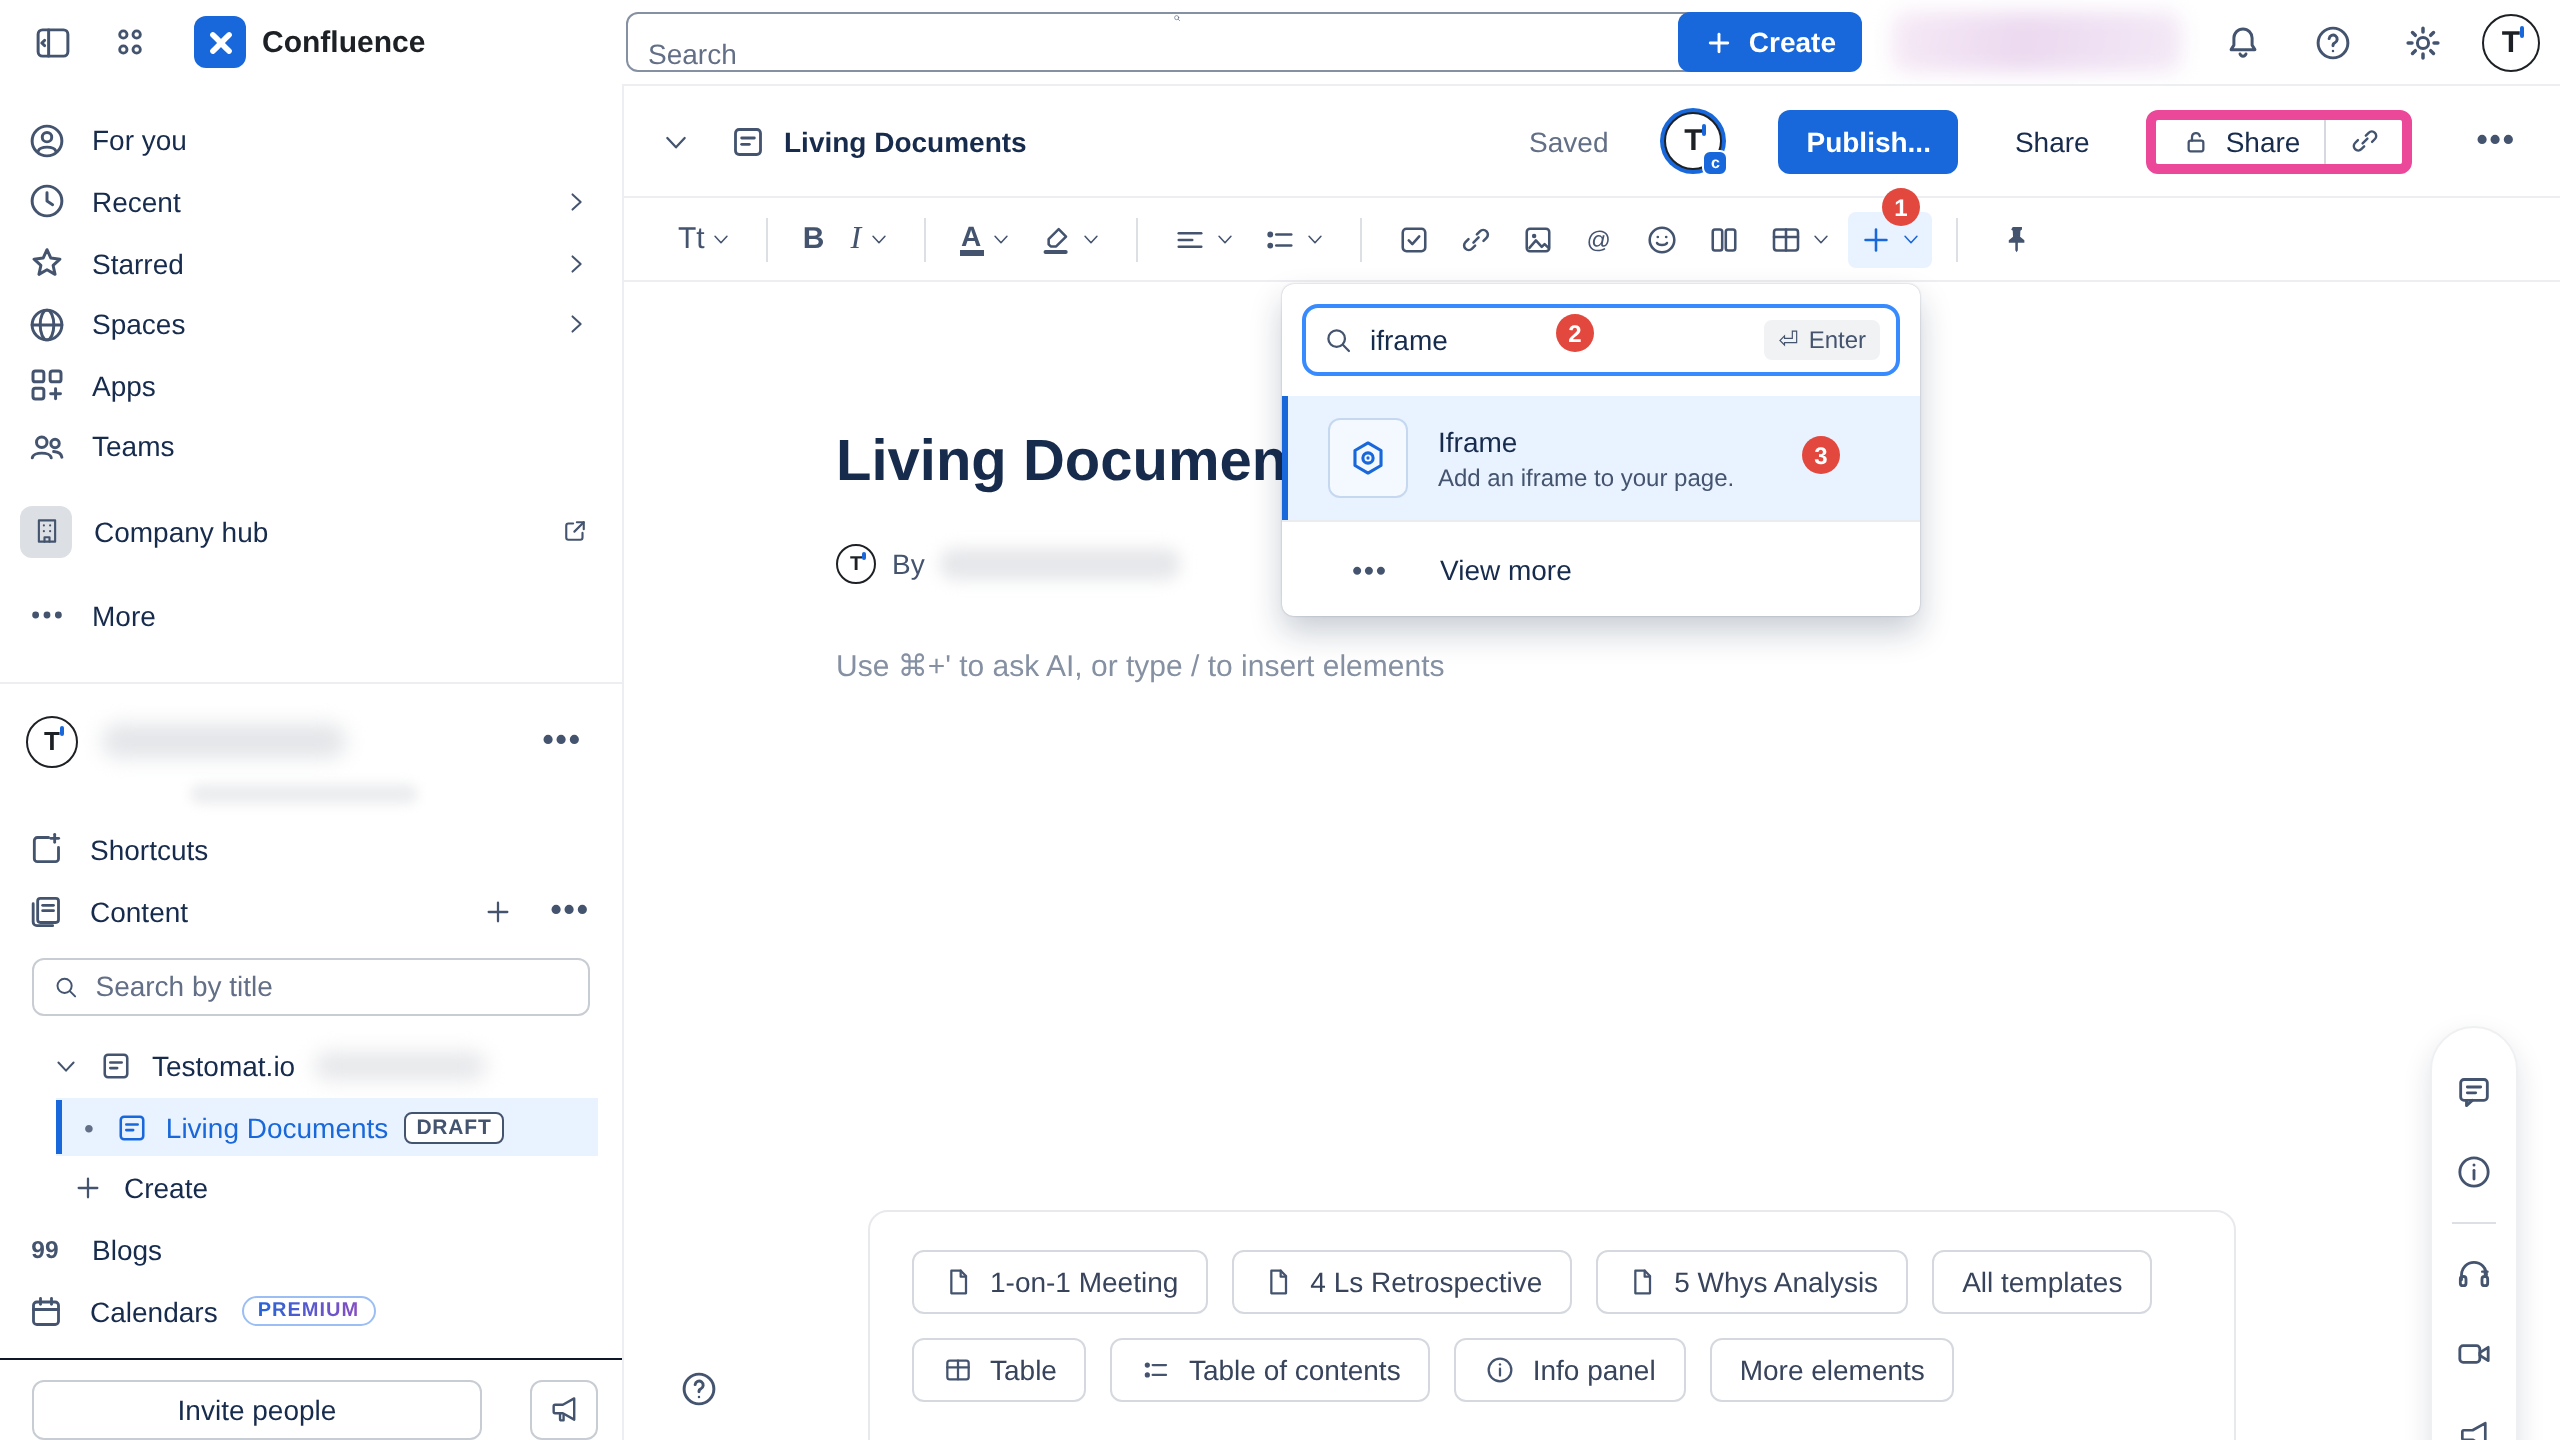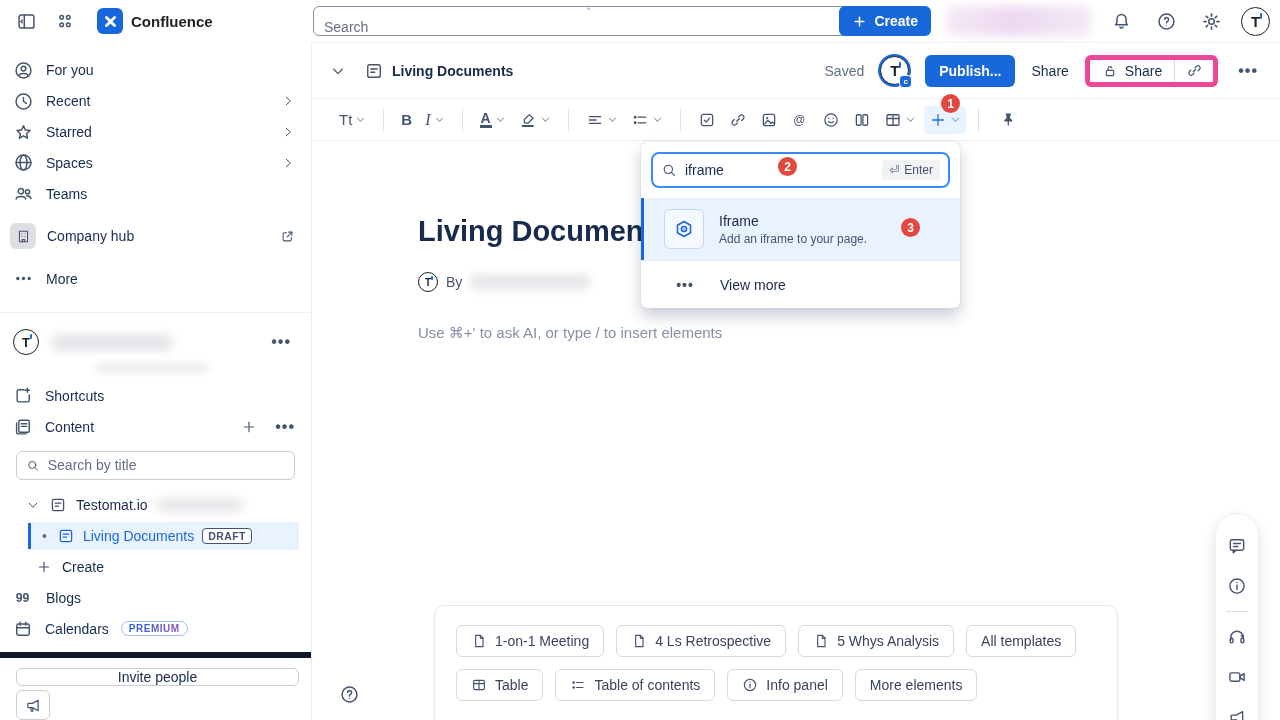--- a/index.html
+++ b/index.html
@@ -53,31 +53,31 @@
   .tree-row { height:32px; display:flex; align-items:center; gap:9px; padding-left:26px; font-size:14px; cursor:pointer;text-align:right; }
   .tree-sel { height:30px; margin:1px 12px 1px 28px; background:#E9F2FF; display:flex; align-items:center;
     gap:8px; position:relative; padding-left:14px; cursor:pointer; }
   .tree-sel::before { content:""; position:absolute; left:0; top:1px; bottom:1px; width:3px; background:#1868DB; }
   .tree-sel .dot { color:#626F86; font-size:14px; margin-right:2px; }
   .tree-sel .lbl { color:#1868DB; font-weight:500; font-size:14px; }
   .draft-badge { border:1.6px solid #44546F; color:#44546F; font-size:10.5px; font-weight:700; letter-spacing:.4px;
     border-radius:4px; padding:1px 5px; background:#fff; }
   .premium-badge { border:1px solid #9BBEF5; border-radius:9px; padding:1px 7px; font-size:10px; font-weight:700;
     letter-spacing:.5px; background:linear-gradient(90deg,#1868DB,#964AC0); -webkit-background-clip:text; background-clip:text; color:transparent; }
-  .sb-bottom { border-top:6px solid #0f172a; margin-top:8px; padding:10px 12px 0 16px; display:flex; gap:4px;flex-direction:column; }
+  .sb-bottom { border-top:1px solid #0f172a; margin-top:8px; padding:10px 12px 0 16px; display:flex; gap:24px; }
   .invite-btn { flex:1; height:30px; border:1px solid #C8CDD4; background:#fff; border-radius:6px; font-size:14px;
     font-weight:500; color:#172B4D; cursor:pointer; font-family:inherit; }
   .mega-btn { width:34px; height:30px; border:1px solid #C8CDD4; background:#fff; border-radius:6px;
     display:flex; align-items:center; justify-content:center; cursor:pointer; }
 
   
   .main { flex:1; position:relative; border-top:1px solid #EDEEF1; background:#fff; overflow:hidden; }
   .page-head { height:55px; display:flex; align-items:center; padding:0 18px 0 18px; }
   .page-head .title { font-size:14px; font-weight:700; margin-left:8px; }
-  .ph-right { margin-left:auto; display:flex; align-items:center; gap:16px; }
+  .ph-right { margin-left:auto; display:flex; align-items:center; gap:28px; }
   .saved { color:#626F86; font-size:14px; }
   .avatar-badge { position:relative; }
   .c-badge { position:absolute; right:-3px; bottom:-3px; width:13px; height:13px; border-radius:4px; background:#1868DB;
     border:1.5px solid #fff; color:#fff; font-size:8px; font-weight:700; display:flex; align-items:center; justify-content:center; }
   .publish-btn { height:32px; background:#1868DB; border:none; border-radius:6px; color:#fff; font-size:14px;
     font-weight:600; padding:0 14px; cursor:pointer; font-family:inherit; }
   .close-btn { background:none; border:none; font-size:14px; font-weight:500; color:#172B4D; cursor:pointer; font-family:inherit; }
   .share-group { height:32px; border:5px solid #ec4899; border-radius:6px; display:flex; align-items:center; }
   .share-main { display:flex; align-items:center; gap:7px; padding:0 12px; font-size:14px; font-weight:500; cursor:pointer; height:100%; }
   .share-sep { width:1px; height:100%; background:#D5D9DF; }
@@ -248,20 +248,30 @@
     <div class="sb-row">
       <svg class="ic" width="21" height="21" viewBox="0 0 24 24">
         <circle cx="12" cy="12" r="8.5"></circle>
           <ellipse cx="12" cy="12" rx="3.9" ry="8.5"></ellipse>
           <line x1="3.5" y1="12" x2="20.5" y2="12"></line>
       </svg>
       <span class="lbl">Spaces</span>
       <svg class="ic" width="14" height="14" viewBox="0 0 24 24">
           <path d="M9 5.5l7 6.5-7 6.5"></path>
         </svg>
+    </div>
+    <div class="sb-row">
+      <svg class="ic" width="21" height="21" viewBox="0 0 24 24">
+        <rect x="4" y="4" width="6.2" height="6.2" rx="1.4"></rect>
+          <rect x="13.8" y="4" width="6.2" height="6.2" rx="1.4"></rect>
+          <rect x="4" y="13.8" width="6.2" height="6.2" rx="1.4"></rect>
+        <line x1="16.9" y1="14.2" x2="16.9" y2="19.8"></line>
+          <line x1="14.1" y1="17" x2="19.7" y2="17"></line>
+      </svg>
+      <span class="lbl">Apps</span>
     </div>
     <div class="sb-row">
       <svg class="ic" width="21" height="21" viewBox="0 0 24 24">
         <circle cx="9" cy="9.3" r="3"></circle>
           <path d="M3.6 18.2c.5-3.6 10.3-3.6 10.8 0"></path>
           <circle cx="16.6" cy="10" r="2.4"></circle>
           <path d="M15.8 14.6c2.6.2 4.4 1.3 4.7 3.2"></path>
       </svg>
       <span class="lbl">Teams</span>
     </div>

